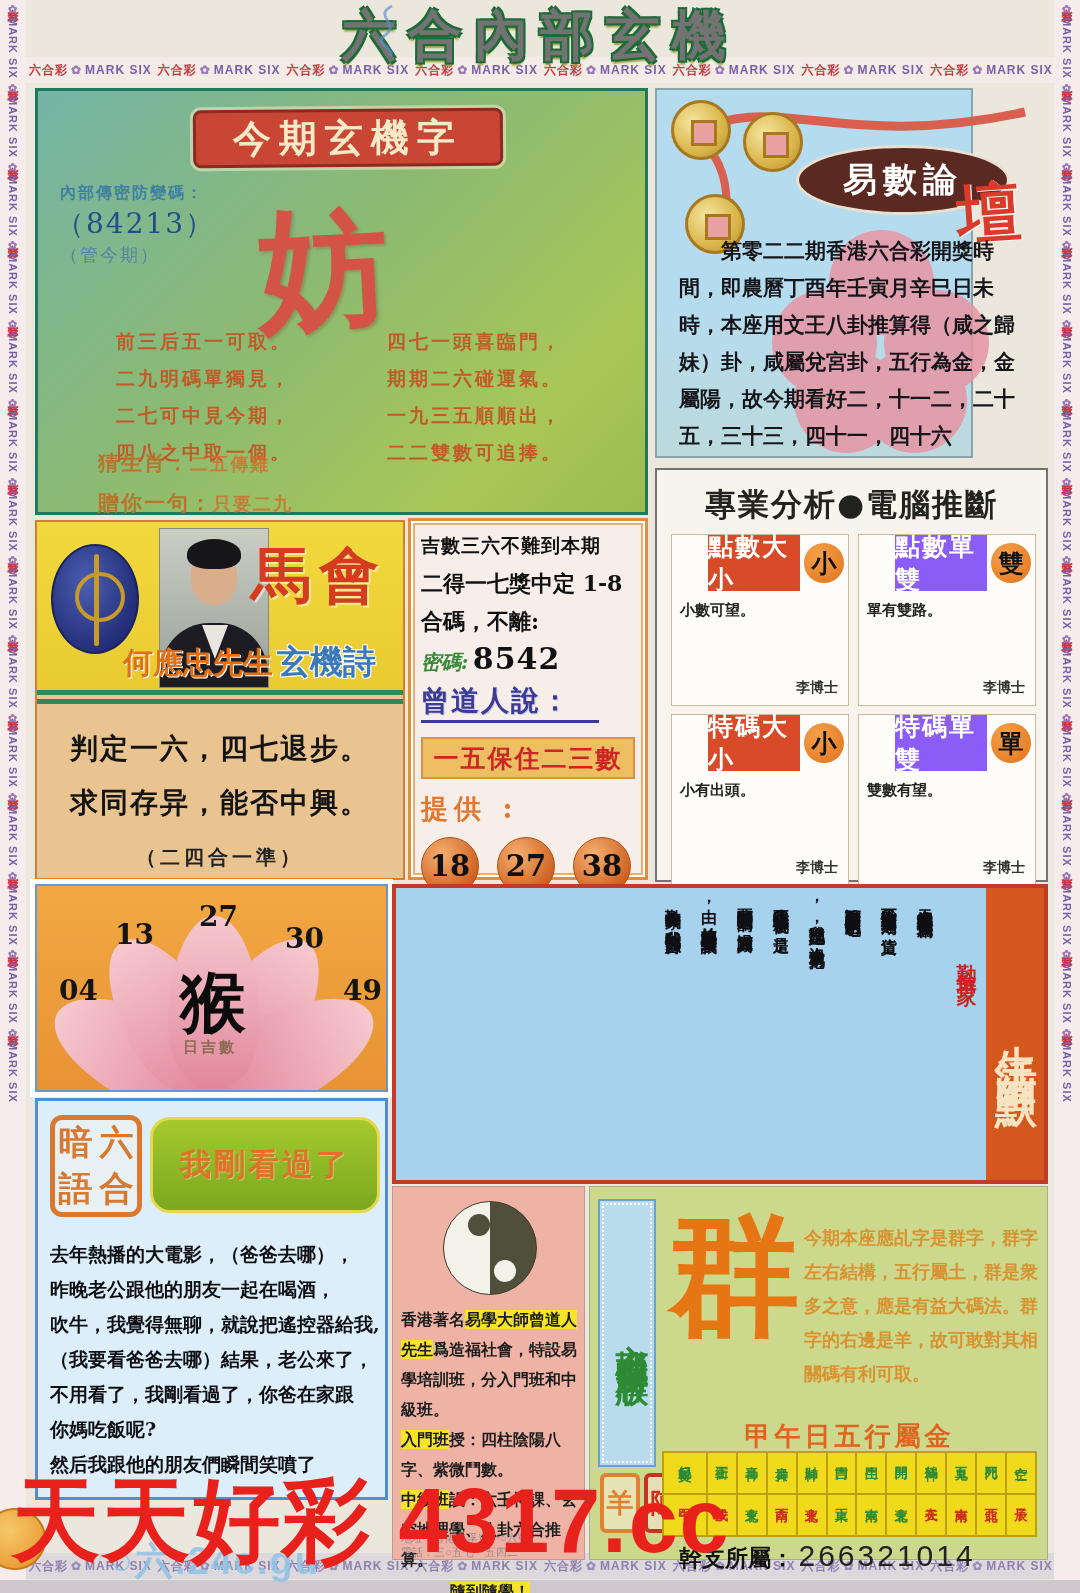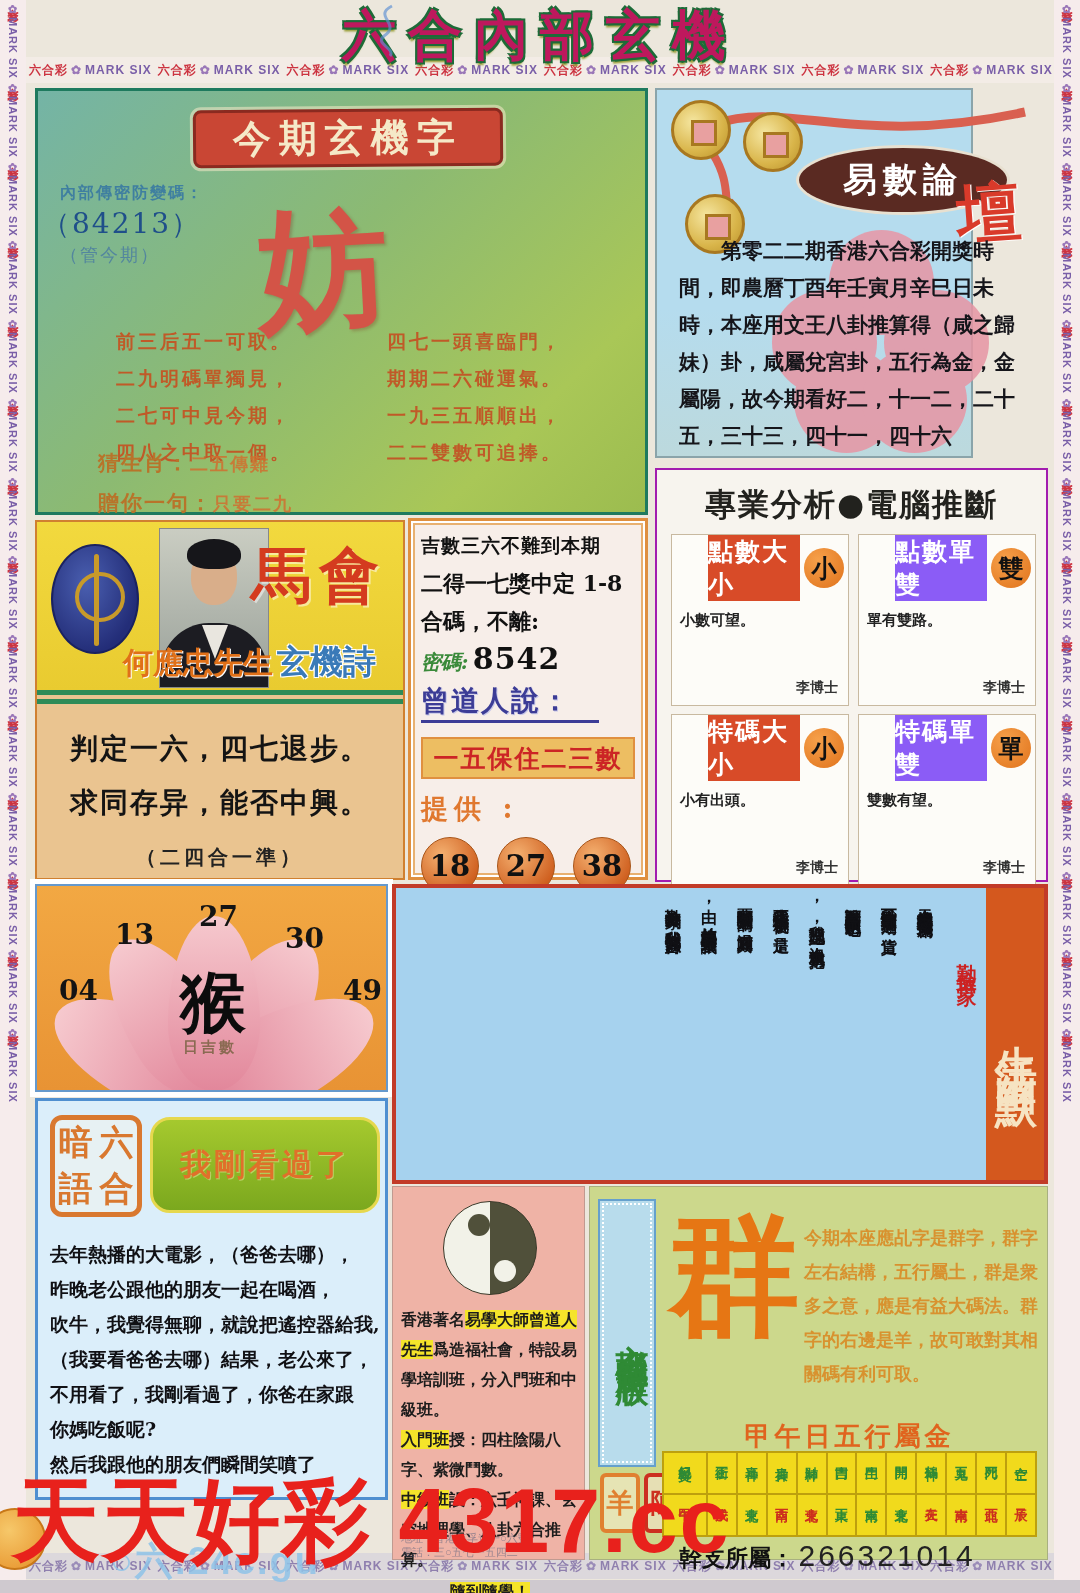--- a/index.html
+++ b/index.html
@@ -15,36 +15,36 @@
              writing-mode:vertical-rl; font-size:11px; font-weight:bold;
              background:#f6ecec; letter-spacing:1px; line-height:26px; }
   .vbanner.left { left:0; } .vbanner.right { right:0; }
   .b-cn { color:#cc3340; margin:0 3px; } .b-en { color:#7a5fa8; margin:0 3px; }
   .b-fl { color:#9a77b8; }
   .muted .b-cn { color:#8f7fae; } .muted .b-en { color:#8f7fae; } .muted .b-fl { color:#9a8cb8; }
   .bstrip { position:absolute; left:0; right:0; top:1580px; height:13px; background:#cfc9cf; }
 
   
   .page-title { position:absolute; top:0; left:50%; transform:translateX(-50%);
-    font-size:54px; font-weight:bold; letter-spacing:12px; color:#be185d; white-space:nowrap;
+    font-size:54px; font-weight:bold; letter-spacing:12px; color:#737373; white-space:nowrap;
     text-shadow:-2px -2px 0 #1d6b38, 2px -2px 0 #1d6b38, -2px 2px 0 #1d6b38, 2px 2px 0 #1d6b38, 0 4px 2px #9aa03a;
     font-family:"DejaVu Serif", serif; }
   .scribble { position:absolute; left:362px; top:2px; opacity:.65; }
 
   
   .box-mystery { position:absolute; left:35px; top:88px; width:613px; height:427px;
     border:3px solid #1e7a5e;
     background:linear-gradient(135deg,#74b4a6,#8cba72 45%,#a9c757 80%,#9cbc4f); }
   .stamp-title { position:absolute; left:155px; top:18px; width:310px; height:58px;
     background:#c94634; border:3px solid #8a2a20; border-radius:8px; transform:rotate(-.5deg);
     color:#f5e9c8; font-size:38px; font-weight:bold; letter-spacing:8px;
     display:flex; align-items:center; justify-content:center; font-family:"DejaVu Serif", serif;
     box-shadow:0 0 0 3px rgba(245,233,200,.55); }
   .code-label { position:absolute; left:22px; top:92px; font-size:16px; font-weight:bold; color:#3f7fa0; letter-spacing:2px;}
-  .code-num { position:absolute; left:4px; top:114px; font-size:28px; color:#1f4f8a;
+  .code-num { position:absolute; left:18px; top:114px; font-size:28px; color:#1f4f8a;
     font-family:"DejaVu Serif", serif; letter-spacing:2px; }
   .code-note { position:absolute; left:22px; top:152px; font-size:18px; color:#53869e; letter-spacing:2px;}
   .big-char { position:absolute; left:220px; top:90px; font-size:130px; font-weight:bold;
     color:#d35447; transform:rotate(-3deg); font-family:"DejaVu Serif", serif;
     text-shadow:2px 2px 3px rgba(120,30,20,.25); }
   .verse { position:absolute; top:232px; width:250px; font-size:19px; font-weight:bold;
     color:#c05a28; line-height:37px; letter-spacing:3px; font-family:"DejaVu Serif", serif; }
   .verse.vl { left:78px; } .verse.vr { left:349px; }
   .zline { position:absolute; left:60px; font-size:21px; font-weight:bold; letter-spacing:2px;
     font-family:"DejaVu Serif", serif; }
@@ -71,28 +71,28 @@
   .flower i { position:absolute; width:105px; height:105px; border-radius:50%; background:#e795a4; }
   .flower i:nth-child(1){ left:57px; top:0; } .flower i:nth-child(2){ left:0; top:60px; }
   .flower i:nth-child(3){ left:112px; top:60px; } .flower i:nth-child(4){ left:22px; top:118px; }
   .flower i:nth-child(5){ left:90px; top:118px; }
   .yishu-text { position:absolute; left:22px; top:142px; width:352px; font-size:21px;
     font-weight:bold; color:#15151a; line-height:37px; text-indent:2em;
     font-family:"DejaVu Serif", serif; }
 
   
   .box-analysis { position:absolute; left:655px; top:468px; width:393px; height:414px;
-    border:2px solid #a21caf; background:#f7f4ee; }
+    border:2px solid #737373; background:#f7f4ee; }
   .ana-title { position:absolute; left:0; right:0; top:14px; text-align:center;
     font-size:31px; font-weight:bold; color:#22221e; letter-spacing:2px;
     font-family:"DejaVu Serif", serif; }
   .card { position:absolute; width:178px; height:172px; border:1px solid #c8b9a0; background:#fdfcf8; }
   .c0 { left:14px;  top:64px; } .c1 { left:201px; top:64px; }
   .c2 { left:14px;  top:244px;} .c3 { left:201px; top:244px;}
-  .card-head { display:flex; height:66px;margin-left:36px; }
+  .card-head { display:flex; height:56px;margin-left:36px; }
   .card-head .lab { flex:1; color:#fff; font-size:25px; font-weight:bold; letter-spacing:2px;
     display:flex; align-items:center; justify-content:center; }
   .red .lab { background:#d84b28; } .green .lab { background:#8b5cf6; }
   .card-head .bwrap { width:48px; background:#fdfcf8; display:flex; align-items:center; justify-content:center; }
   .badge { width:40px; height:40px; border-radius:50%; background:radial-gradient(circle at 35% 30%,#f6a04a,#e0731c);
     color:#111; font-size:25px; font-weight:bold; display:flex; align-items:center; justify-content:center; }
   .card-body { padding:10px 8px; font-size:15px; font-weight:bold; color:#222; }
   .card-auth { position:absolute; right:10px; bottom:8px; font-size:14px; font-weight:bold; color:#333; }
 
   

